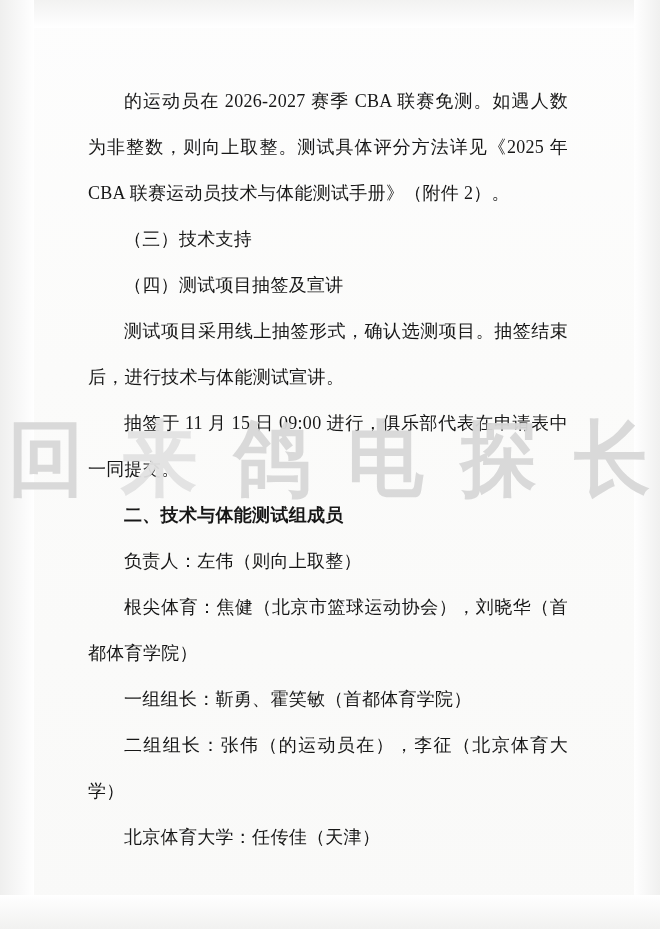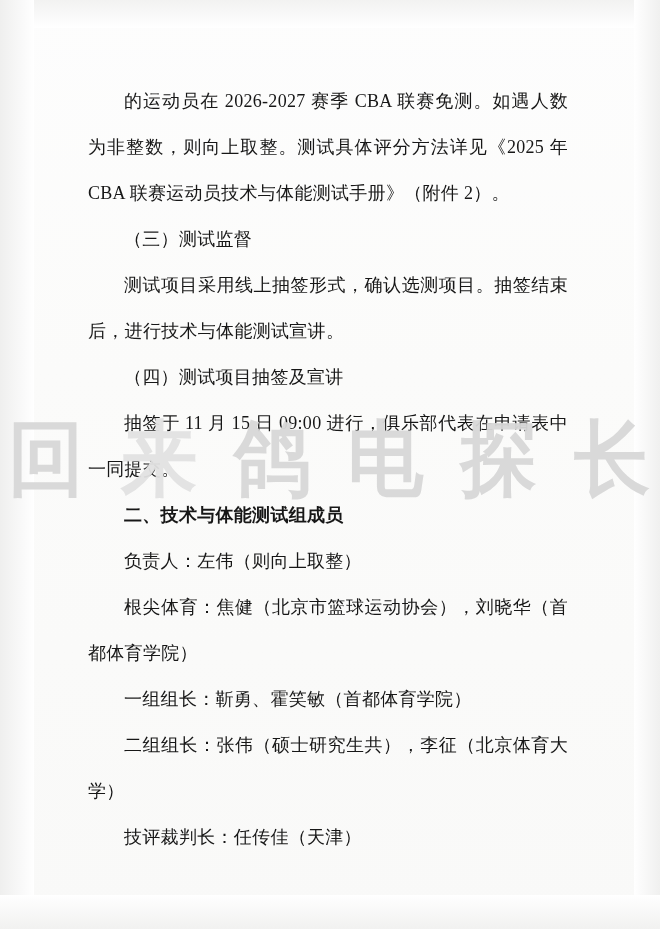--- a/index.html
+++ b/index.html
@@ -99,30 +99,30 @@
 <body>
 
 <div class="page">
   <div class="page-edge-top"></div>
   <div class="page-edge-left"></div>
   <div class="page-edge-right"></div>
   <div class="page-edge-bottom"></div>
 
   <div class="content">
     <p class="para indent">的运动员在 2026-2027 赛季 CBA 联赛免测。如遇人数为非整数，则向上取整。测试具体评分方法详见《2025 年 CBA 联赛运动员技术与体能测试手册》（附件 2）。</p>
-    <p class="para indent">（三）测试监督</p>
+    <p class="para indent">（三）技术支持</p>
+    <p class="para indent">（四）测试项目抽签及宣讲</p>
     <p class="para indent">测试项目采用线上抽签形式，确认选测项目。抽签结束后，进行技术与体能测试宣讲。</p>
-    <p class="para indent">（四）测试项目抽签及宣讲</p>
     <p class="para indent">抽签于 11 月 15 日 09:00 进行，俱乐部代表在申请表中一同提交。</p>
     <p class="para heading">二、技术与体能测试组成员</p>
     <p class="para indent">负责人：左伟（则向上取整）</p>
     <p class="para indent">根尖体育：焦健（北京市篮球运动协会），刘晓华（首都体育学院）</p>
     <p class="para indent">一组组长：靳勇、霍笑敏（首都体育学院）</p>
-    <p class="para indent">二组组长：张伟（硕士研究生共），李征（北京体育大学）</p>
-    <p class="para indent">技评裁判长：任传佳（天津）</p>
+    <p class="para indent">二组组长：张伟（的运动员在），李征（北京体育大学）</p>
+    <p class="para indent">北京体育大学：任传佳（天津）</p>
   </div>
 
   <div class="watermark">
     <span>回</span>
     <span class="wm-faint">来</span>
     <span>鸽</span>
     <span>电</span>
     <span>探</span>
     <span>长</span>
   </div>

